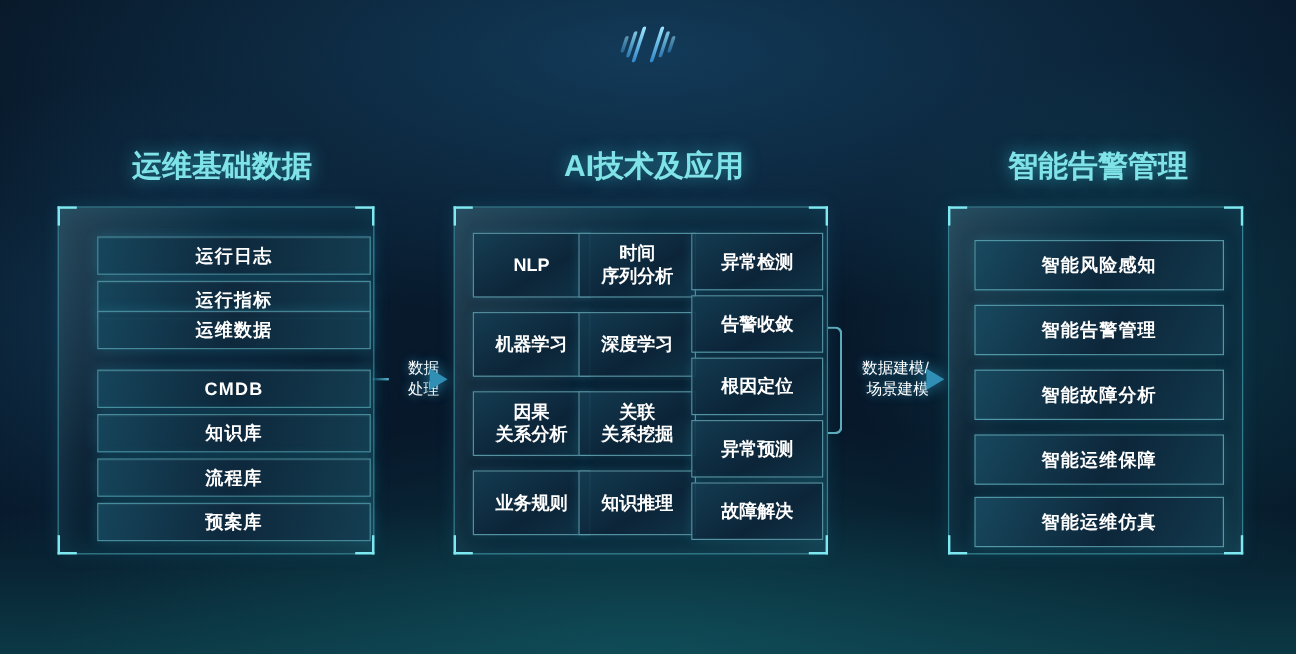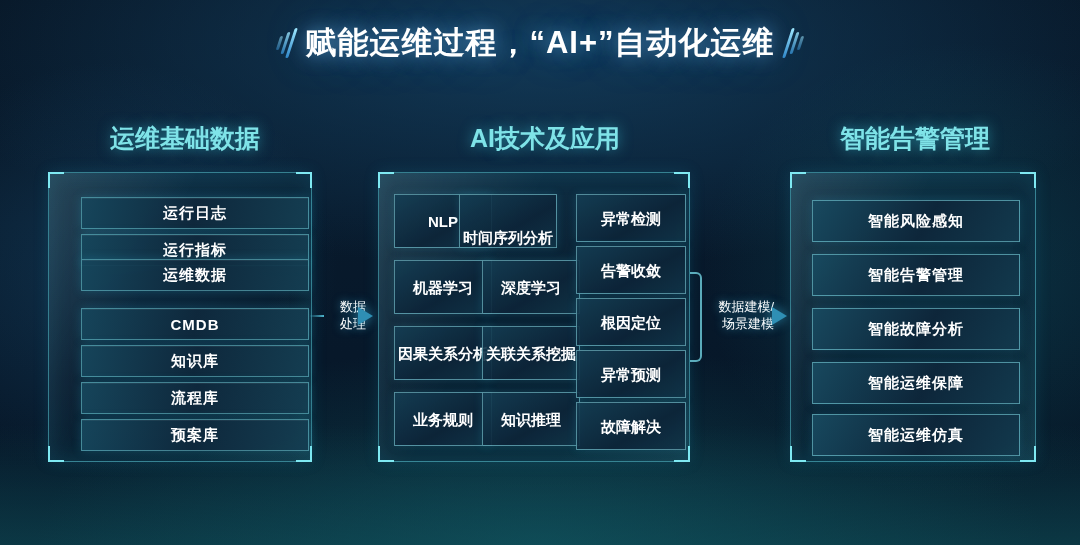--- a/index.html
+++ b/index.html
@@ -127,21 +127,20 @@
 <div class="bg-glow-left"></div>
 <div class="bg-glow-right"></div>
 <div class="bg-bottom"></div>
 
 <div class="title-wrap">
   <div class="title-deco left">
     <span class="b1"></span>
       <span class="b2"></span>
       <span class="b3"></span>
   </div>
-  <div class="title-text">赋能运维过程，“AI+”自动化运维</div>
   <div class="title-deco right">
     <span class="b3"></span>
       <span class="b2"></span>
       <span class="b1"></span>
   </div>
 </div>
 
 <div class="col-head" id="head-left">运维基础数据</div>
 <div class="col-head" id="head-mid">AI技术及应用</div>
 <div class="col-head" id="head-right">智能告警管理</div>
@@ -175,36 +174,36 @@
 <div class="pill pill-left" style="top:345px">知识库</div>
 <div class="pill pill-left" style="top:382px">流程库</div>
 <div class="pill pill-left" style="top:419px">预案库</div>
 
 <div class="mbox wide" style="left:394px;top:194px;height:52px">
   <span>NLP</span>
 </div>
 <div class="mbox wide" style="left:394px;top:260px;height:52px">
   <span>机器学习</span>
 </div>
-<div class="mbox wide" style="left:394px;top:326px;height:52px;flex-direction:row;">
+<div class="mbox wide" style="left:394px;top:326px;height:52px;flex-direction:column;">
   <span>因果</span>
   <span>关系分析</span>
 </div>
 <div class="mbox wide" style="left:394px;top:392px;height:52px">
   <span>业务规则</span>
 </div>
 
-<div class="mbox wide" style="left:459px;top:194px;height:52px;align-items:flex-end;">
+<div class="mbox wide" style="left:482px;top:194px;height:52px;flex-direction:column;">
   <span>时间</span>
   <span>序列分析</span>
 </div>
 <div class="mbox wide" style="left:482px;top:260px;height:52px">
   <span>深度学习</span>
 </div>
-<div class="mbox wide" style="left:482px;top:326px;height:52px;">
+<div class="mbox wide" style="left:482px;top:326px;height:52px;flex-direction:column;">
   <span>关联</span>
   <span>关系挖掘</span>
 </div>
 <div class="mbox wide" style="left:482px;top:392px;height:52px">
   <span>知识推理</span>
 </div>
 
 <div class="mbox tall" style="left:576px;top:194px;height:46px">
   <span>异常检测</span>
 </div>

